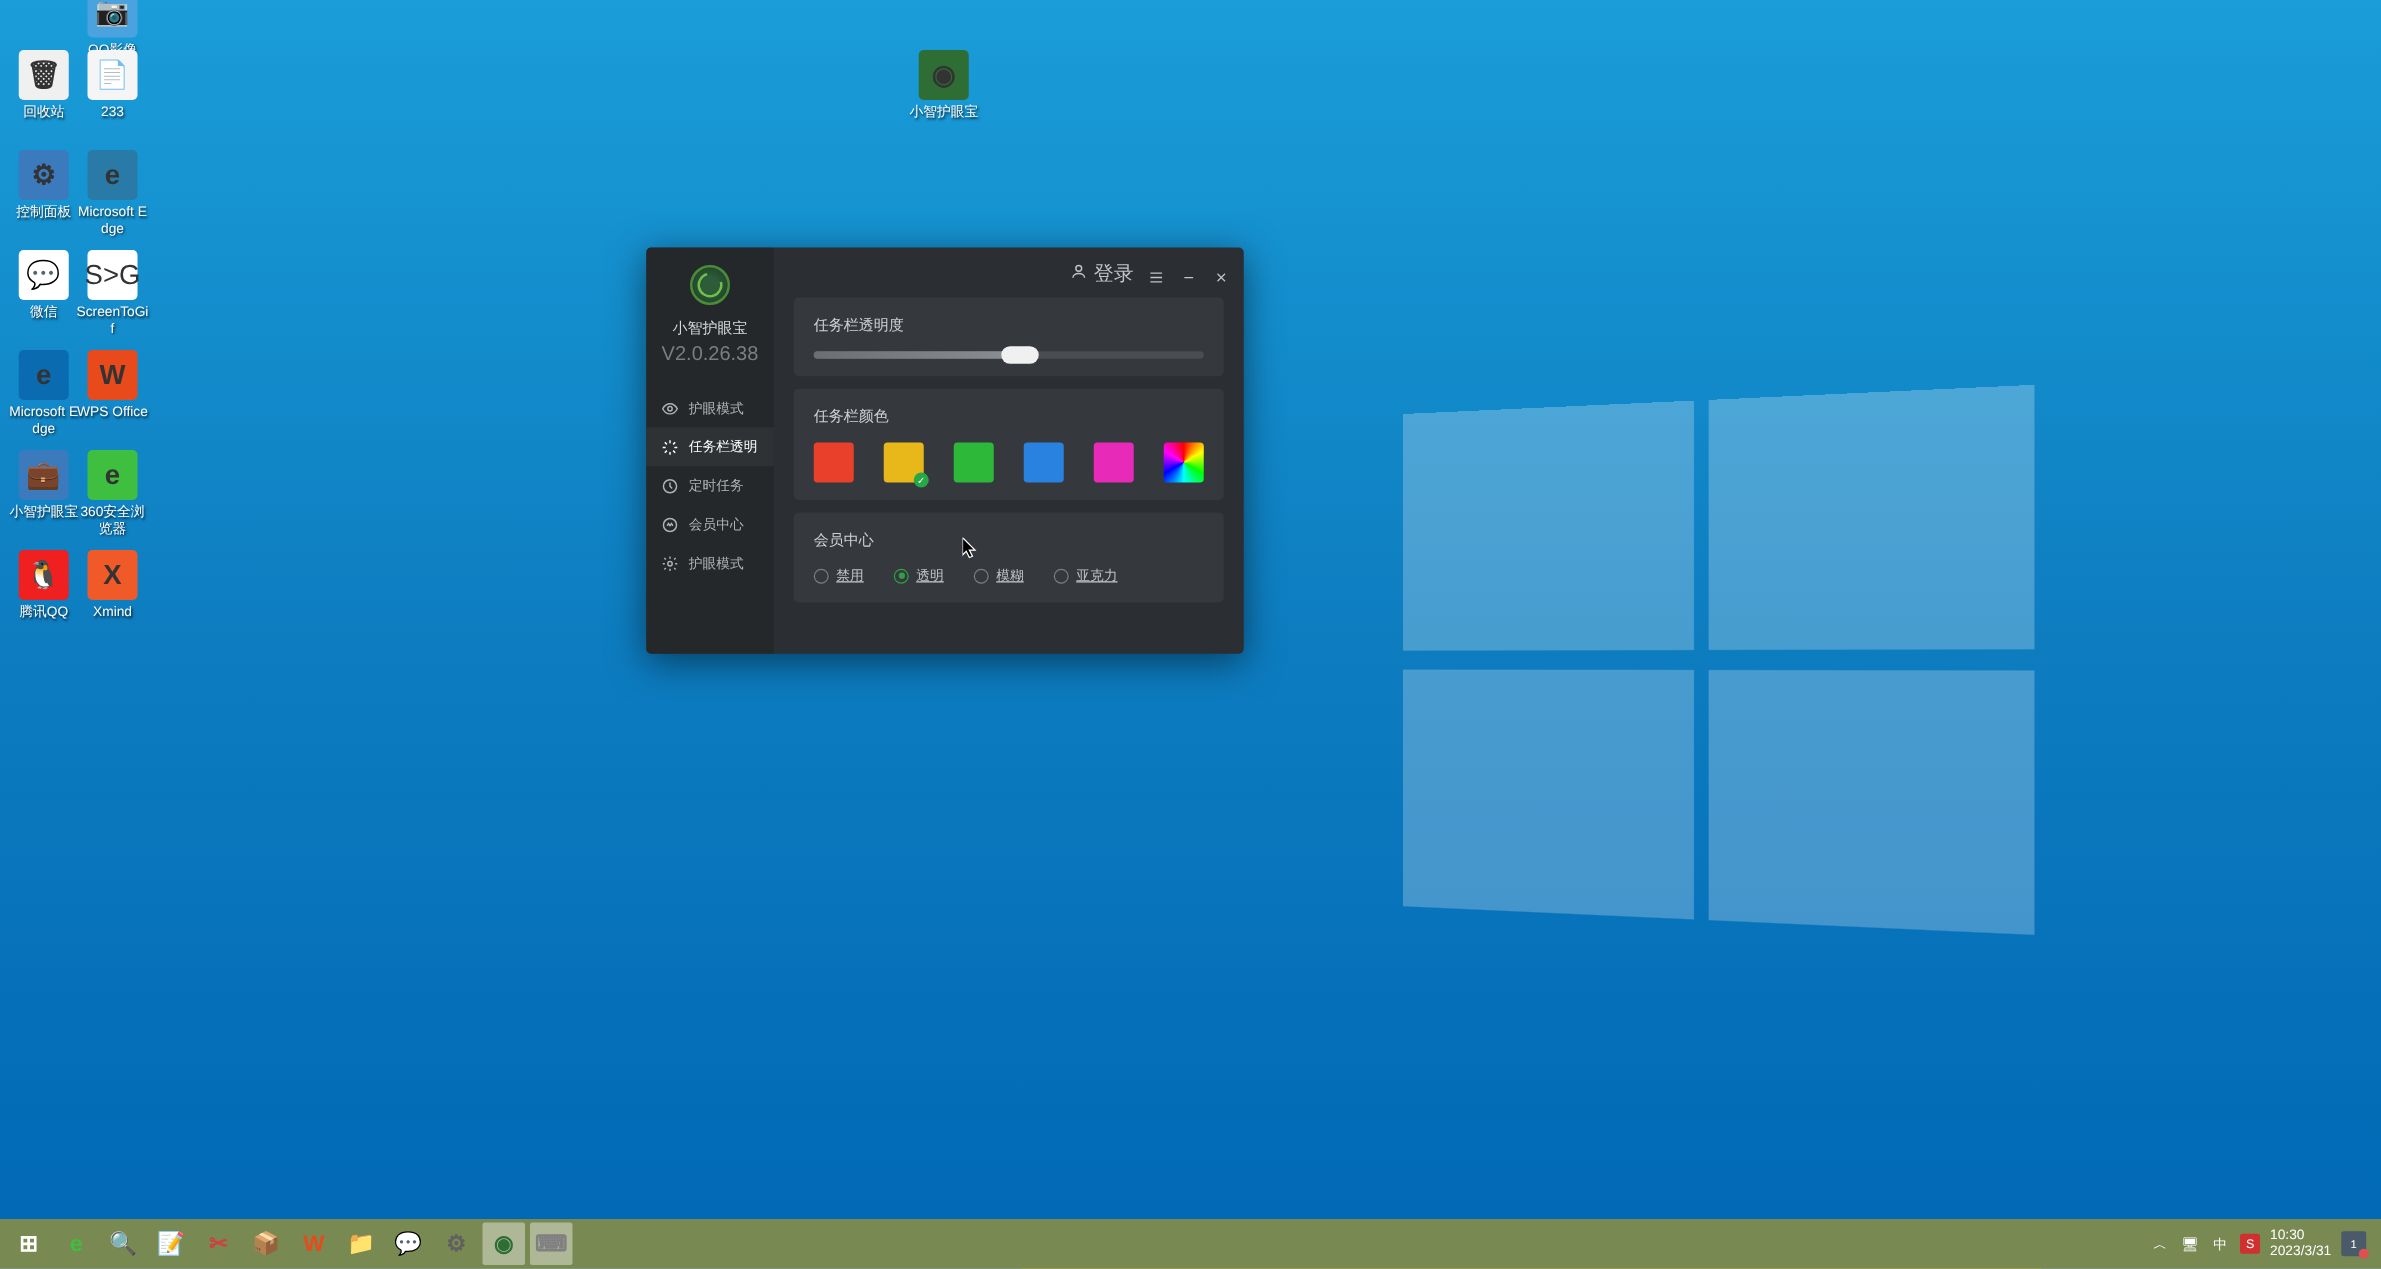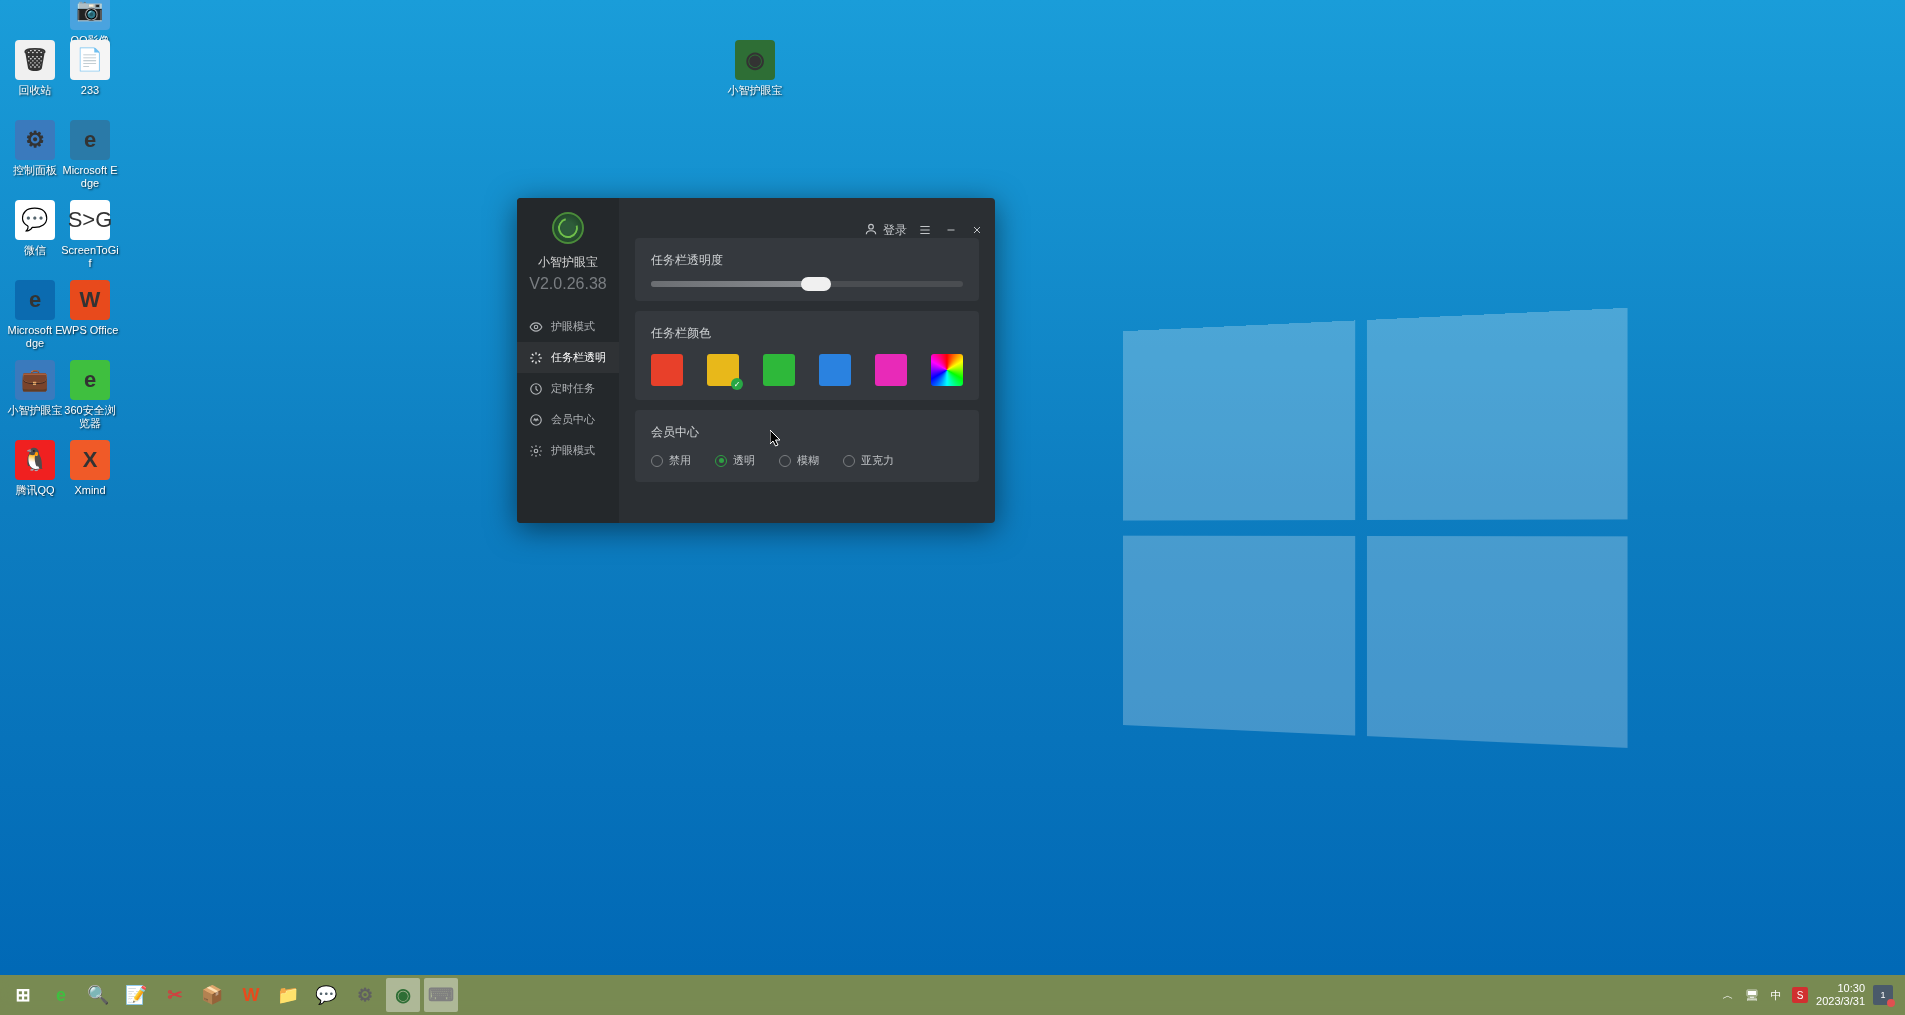--- a/index.html
+++ b/index.html
@@ -143,26 +143,25 @@
       display: flex;
       flex-direction: column;
       gap: 10px;
     }
     .titlebar {
       position: absolute;
       top: 0;
       right: 0;
       height: 32px;
       display: flex;
-      align-items: center;
+      align-items: flex-end;
       gap: 10px;
       padding: 0 10px;
-      font-size: 12px;
+      font-size: 16px;
       color: #c2c5c8;
-      margin-top: 16px;
     }
     .titlebar .login {
       display: flex;
       align-items: center;
       gap: 5px;
       cursor: pointer;
     }
     .titlebar .tb-btn {
       width: 16px;
       height: 16px;
@@ -232,20 +231,21 @@
       height: 14px;
       background: #f0f0f0;
       border-radius: 7px;
       cursor: grab;
       transform: translateX(-50%);
     }
     .radios {
       display: flex;
       gap: 24px;
       margin-top: 4px;
+      text-decoration: underline;
     }
     .radio {
       display: flex;
       align-items: center;
       gap: 6px;
       font-size: 11px;
       color: #bfc2c5;
       cursor: pointer;
     }
     .radio .ring {
@@ -305,21 +305,21 @@
     .taskbar .spacer { flex: 1; }
     .tray {
       display: flex;
       align-items: center;
       gap: 8px;
       color: #fff;
       font-size: 11px;
       padding-right: 6px;
     }
     .tray .clock {
-      text-align: right;
+      text-align: left;
       line-height: 1.2;
     }
     .tray .tray-icon {
       width: 16px;
       height: 16px;
       display: flex;
       align-items: center;
       justify-content: center;
       cursor: pointer;
     }

